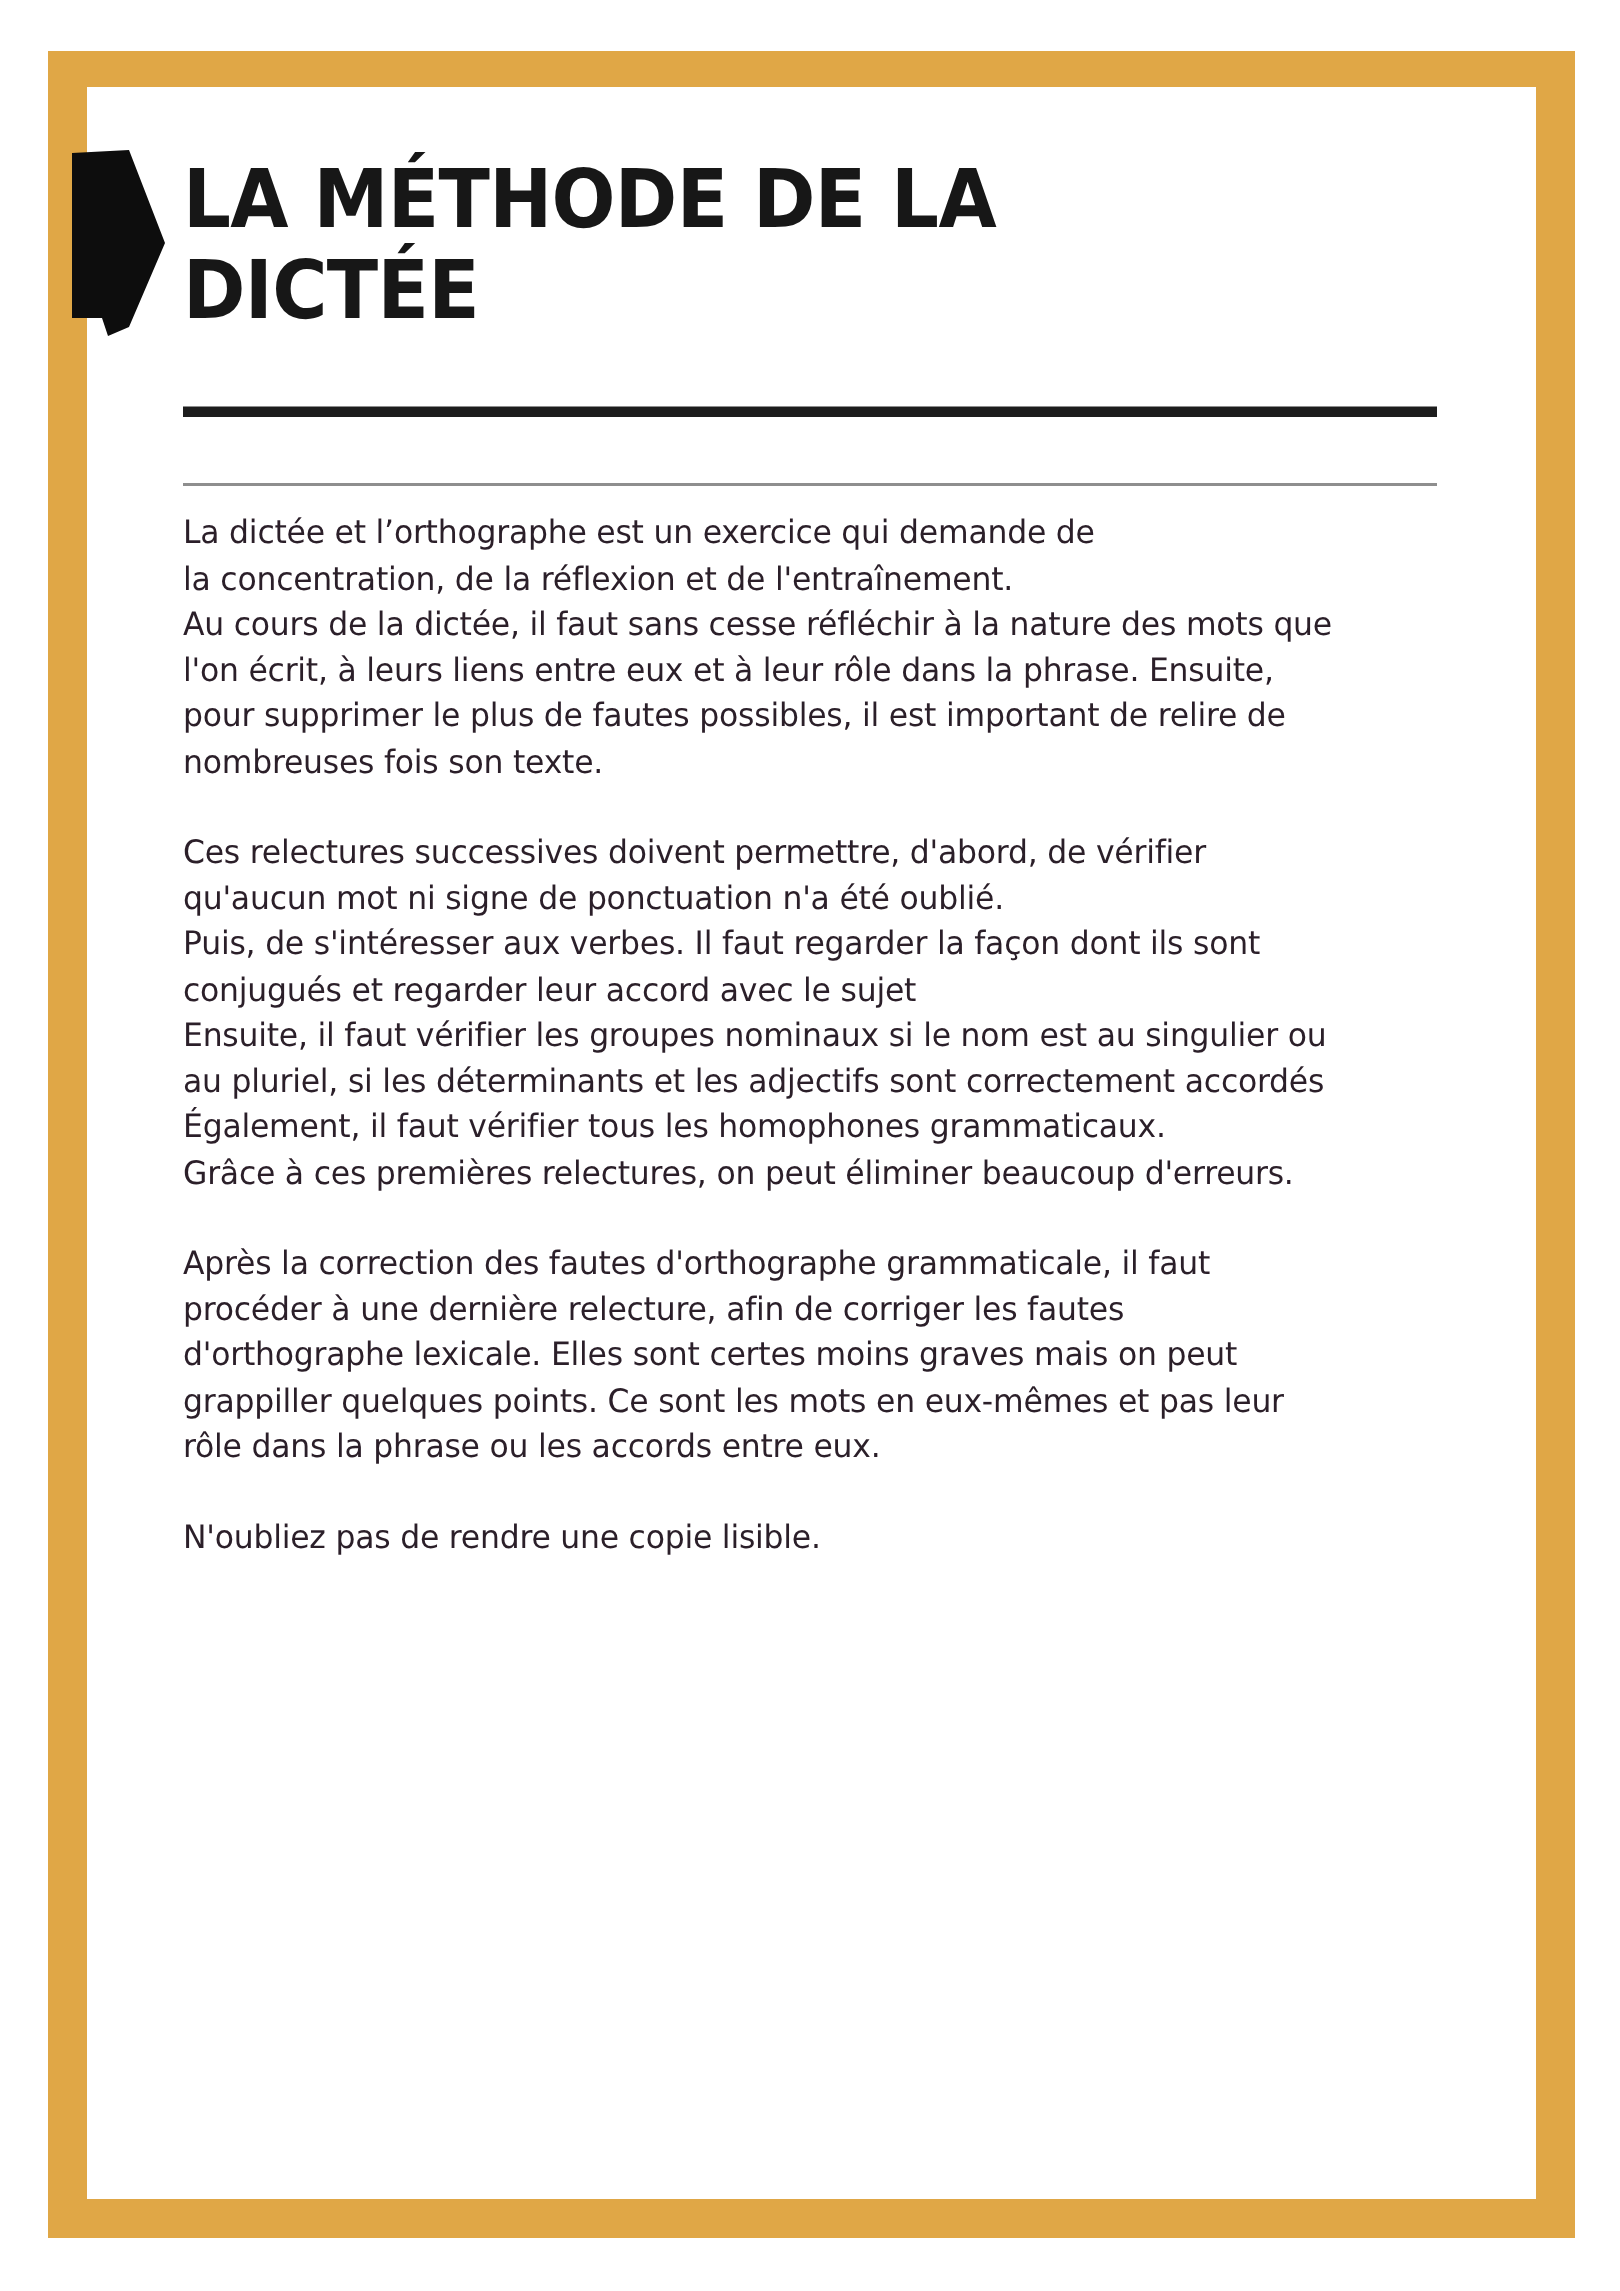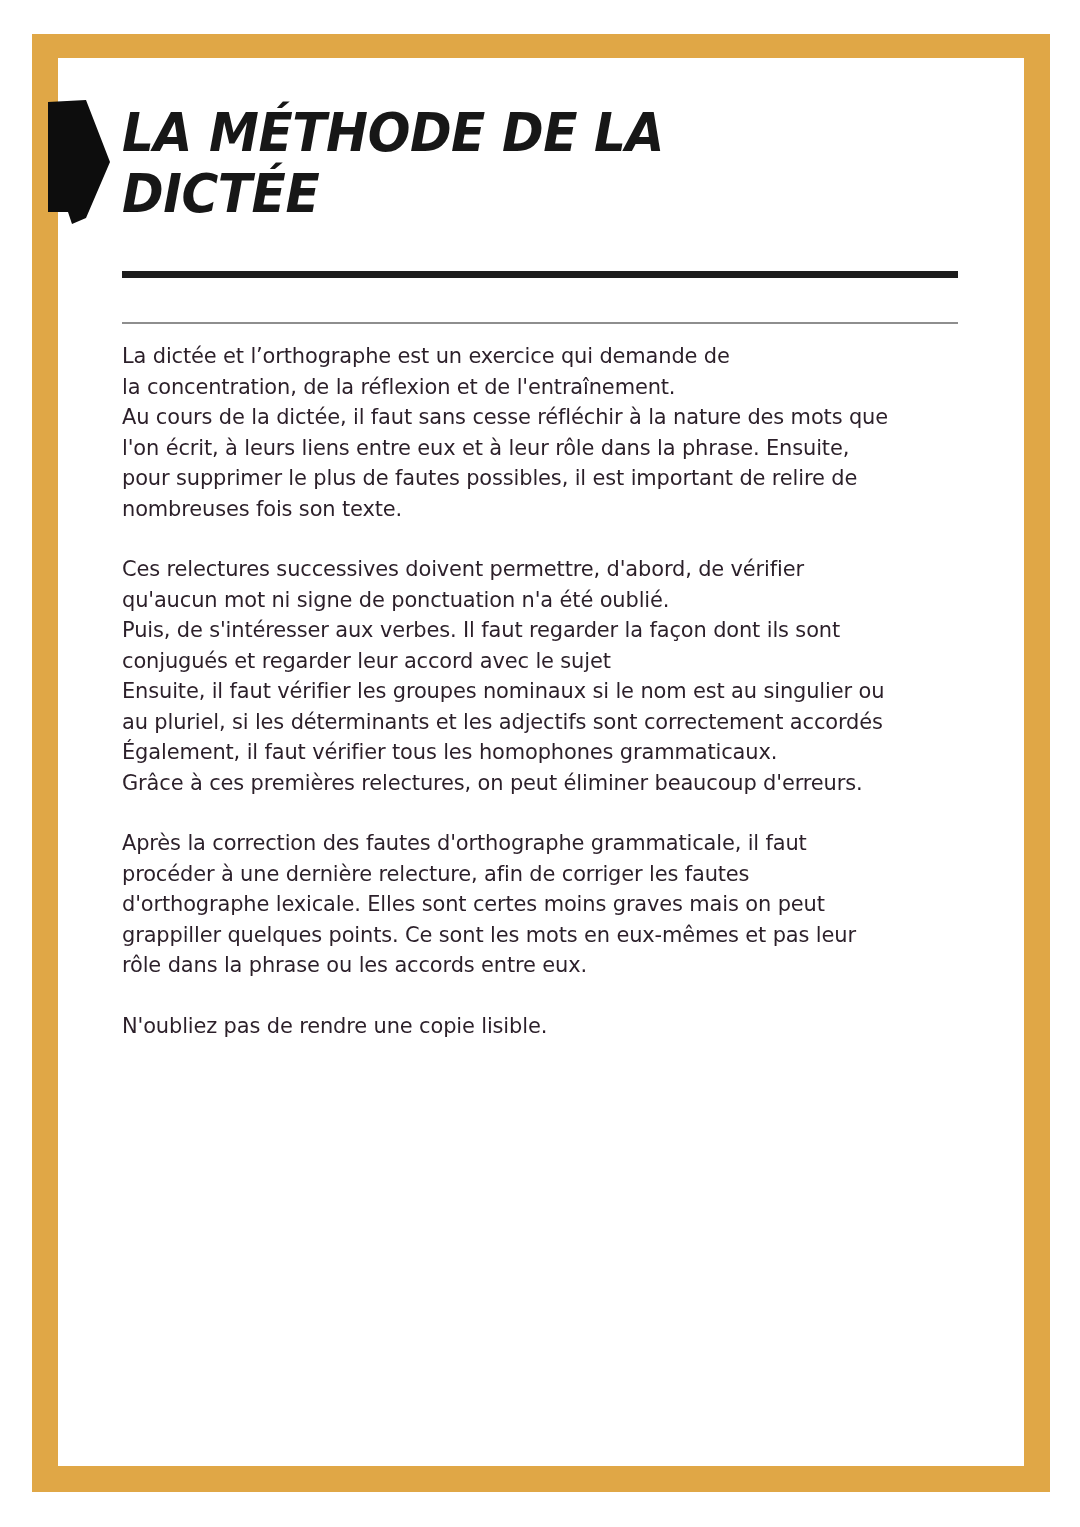--- a/index.html
+++ b/index.html
@@ -35,21 +35,20 @@
     background: #ffffff;
   }
 
   
   .header {
     position: absolute;
     left: 0;
     top: 0;
     width: 1080px;
     height: 340px;
-    font-style: italic;
   }
 
   
   .title-marker {
     position: absolute;
     left: 48px;
     top: 100px;
     width: 62px;
     height: 124px;
   }

